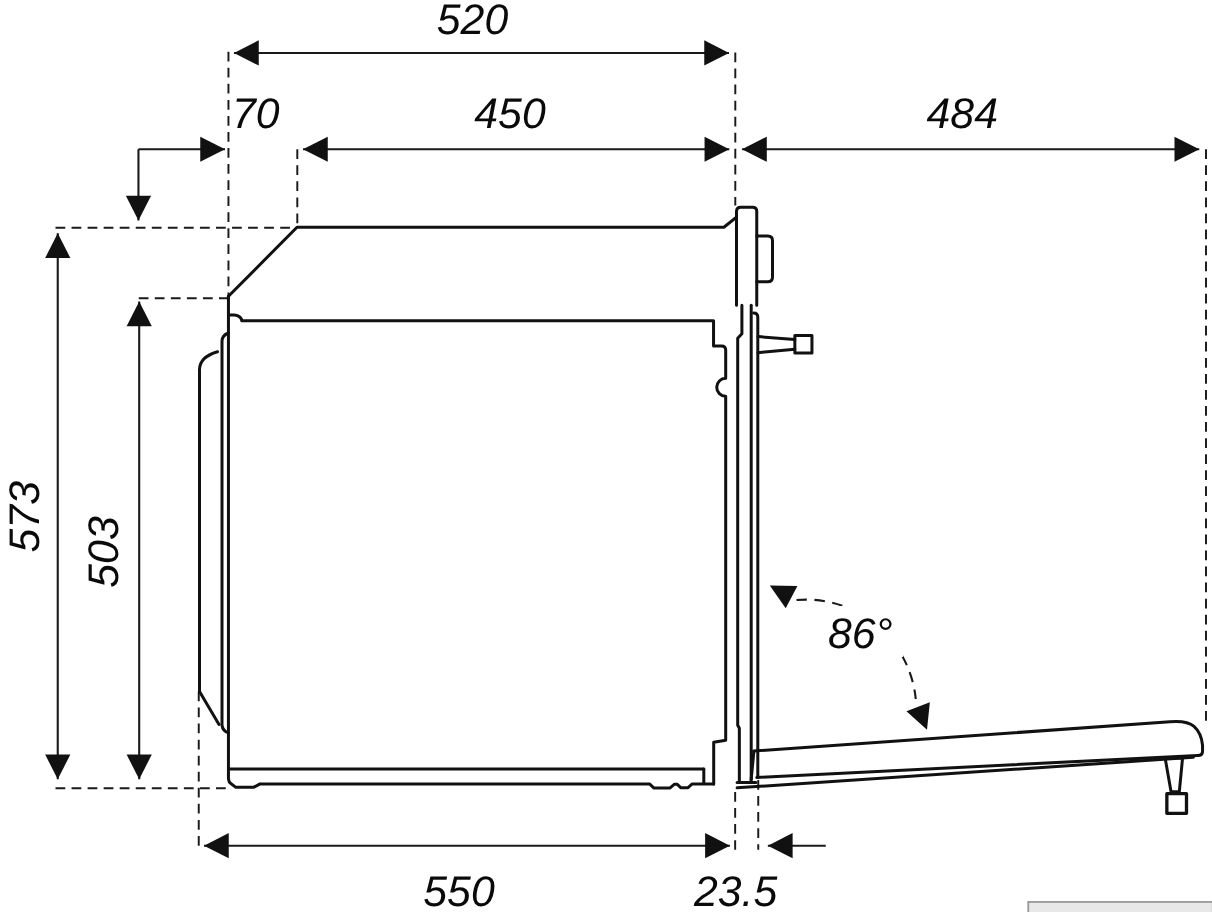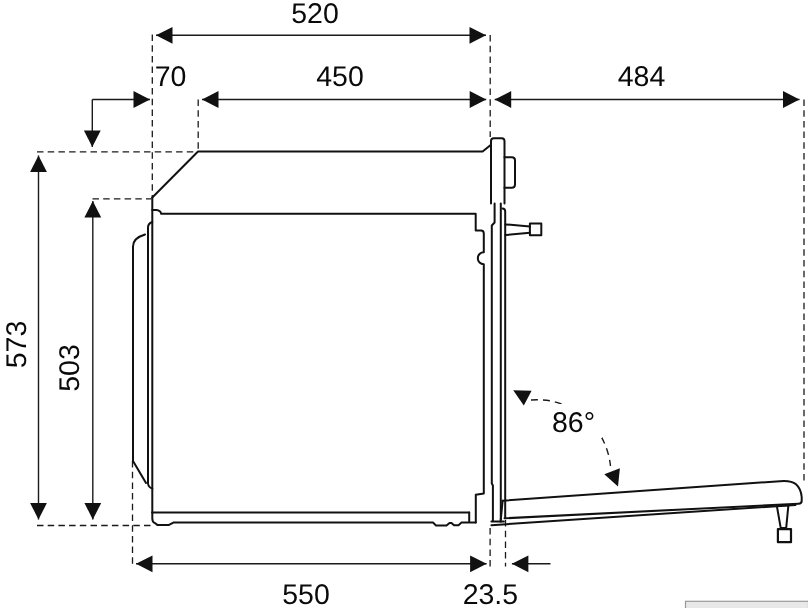--- a/index.html
+++ b/index.html
@@ -1,16 +1,16 @@
 <!DOCTYPE html>
 <html><head>
 <meta charset="utf-8">
 <style>
   html,body{margin:0;padding:0;background:#fff;}
-  #wrap{width:808px;height:608px;position:relative;overflow:hidden;background:#fff;}
+  #wrap{width:808px;height:608px;position:relative;overflow:hidden;background:#fff;font-style:italic;}
   text{font-family:"Liberation Sans",sans-serif;fill:#0a0a0a;-webkit-font-smoothing:antialiased;text-rendering:geometricPrecision;}
 </style>
 </head>
 <body>
 <div id="wrap">
 <svg width="808" height="608" viewBox="0 0 808 608" xmlns="http://www.w3.org/2000/svg">
   <rect x="0" y="0" width="808" height="608" fill="#ffffff"></rect>
 
   <g stroke="#1a1a1a" stroke-width="1.3" fill="none" stroke-dasharray="6.5 4.2">
     <line x1="152.3" y1="34.5" x2="152.3" y2="197.5"></line>

